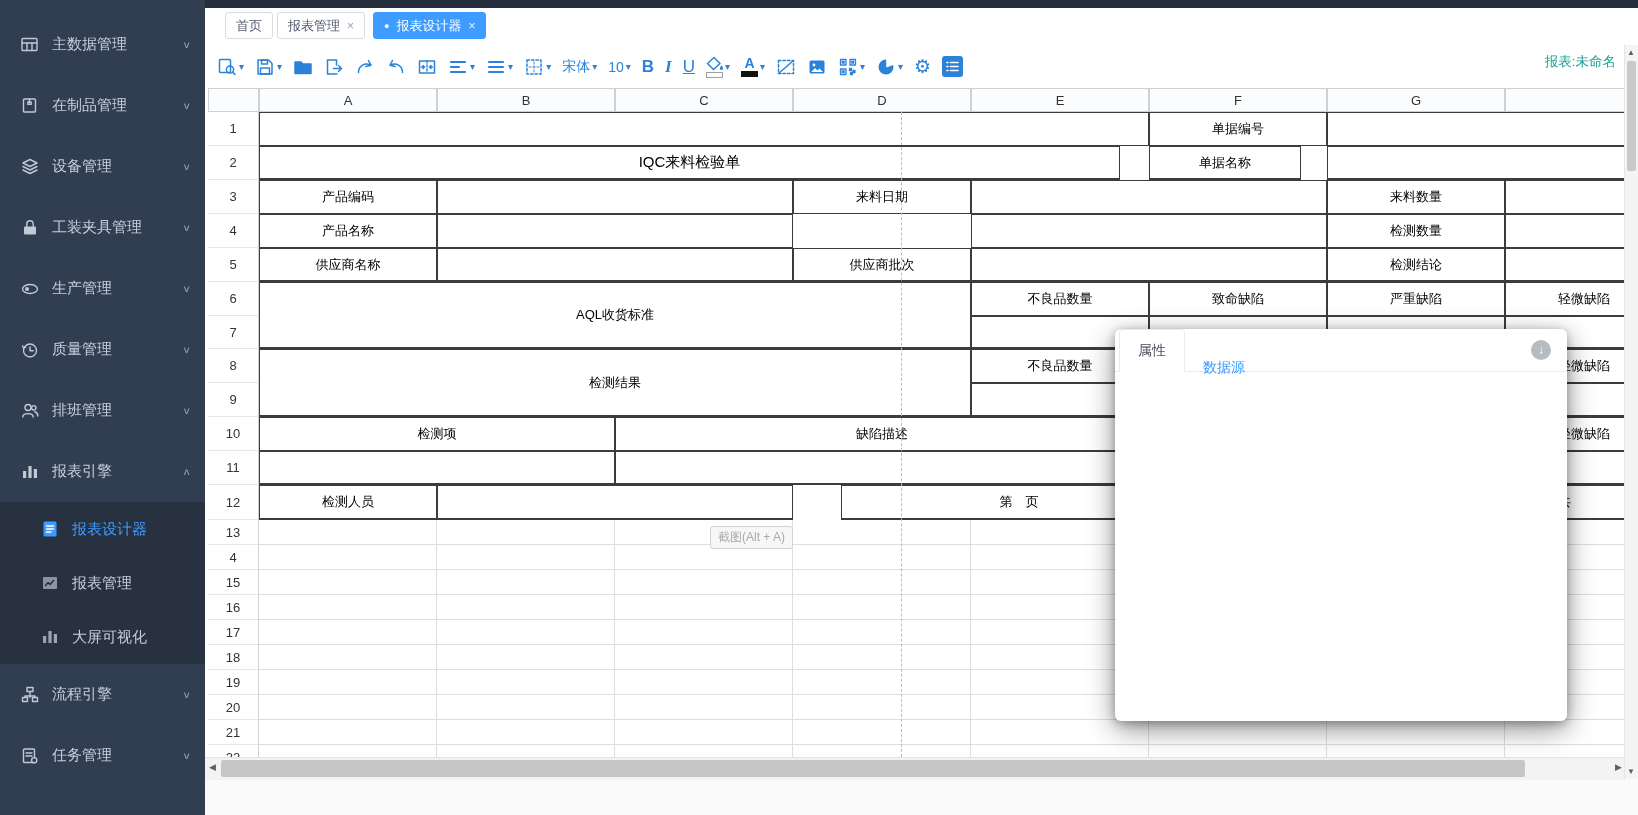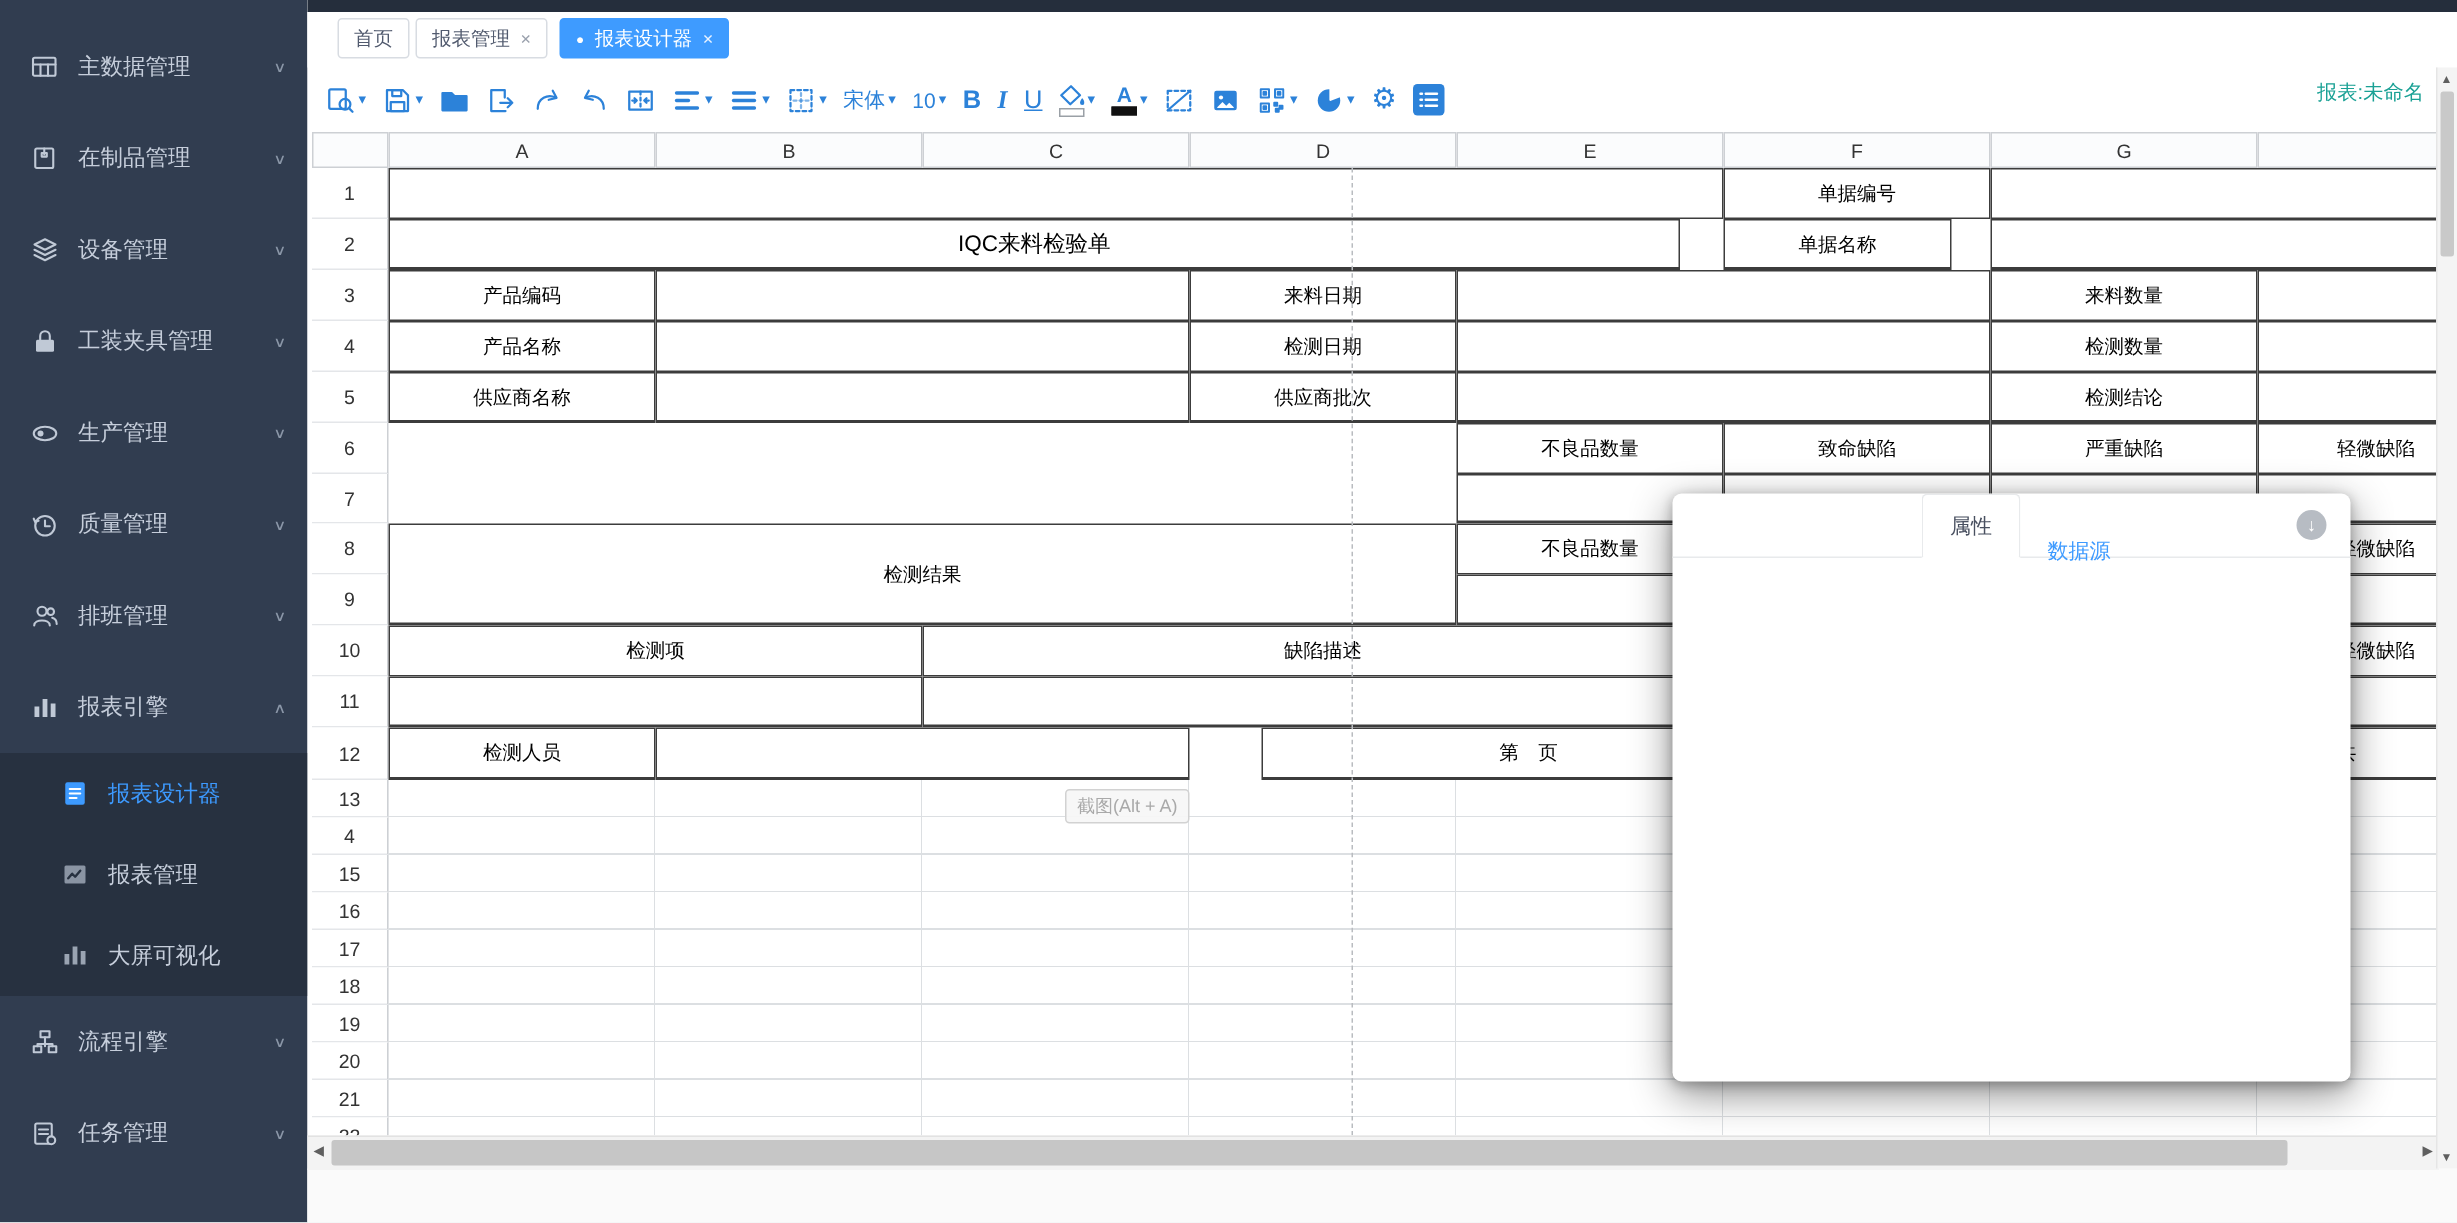--- a/index.html
+++ b/index.html
@@ -52,21 +52,21 @@
   .fc{position:absolute;box-sizing:border-box;border:1px solid #3c3c3c;background:#fff;z-index:1;
       display:flex;align-items:center;justify-content:center;font-size:13px;color:#000;}
   .fc.title{font-size:15px;}
   .bb2{border-bottom-width:2px;}
   .pagebreak{position:absolute;left:693px;top:24px;height:645px;width:0;border-left:1px dashed #b9bcc0;z-index:2;}
   .shot-tip{position:absolute;left:505px;top:526px;z-index:3;background:rgba(246,246,246,.92);border:1px solid #d2d2d2;
       color:#a9a9a9;font-size:12px;padding:2px 7px;border-radius:3px;}
   
   .panel{position:absolute;left:910px;top:329px;width:452px;height:392px;background:#fff;border-radius:6px;z-index:5;
       box-shadow:0 8px 28px rgba(0,0,0,.45),0 2px 8px rgba(0,0,0,.25);}
-  .panel-tabs{position:relative;height:42px;border-bottom:1px solid #e8eaec;display:flex;align-items:stretch;padding-left:24px;justify-content:center;}
+  .panel-tabs{position:relative;height:42px;border-bottom:1px solid #e8eaec;display:flex;align-items:stretch;padding-left:4px;}
   .ptab{display:flex;align-items:center;padding:0 18px;font-size:14px;cursor:pointer;}
   .ptab.on{border:1px solid #e8eaec;border-bottom:1px solid #fff;margin-bottom:-1px;border-radius:4px 4px 0 0;color:#495060;background:#fff;}
   .ptab.off{color:#3d9aff;margin-top:36px;}
   .pcollapse{position:absolute;right:16px;top:11px;width:20px;height:20px;border-radius:50%;background:#b7bcc3;color:#fff;
       display:flex;align-items:center;justify-content:center;font-size:12px;font-weight:bold;cursor:pointer;}
   
   .hsb{position:absolute;left:0;top:757px;width:1421px;height:22px;background:#f3f3f3;border-top:1px solid #e2e2e2;z-index:6;}
   .hsb .thumb{position:absolute;left:16px;top:2px;width:1304px;height:17px;background:#c6c6c6;border-radius:2px;}
   .hsb .ar{position:absolute;top:4px;font-size:9px;color:#5f5f5f;}
   .vsb{position:absolute;right:0;top:45px;width:13px;height:734px;background:#f4f4f4;border-left:1px solid #e5e5e5;z-index:6;}
@@ -449,32 +449,32 @@
 
       <div class="fc" style="left:51px;top:92px;width:178px;height:34px;">产品编码</div>
       <div class="fc" style="left:229px;top:92px;width:356px;height:34px;"></div>
       <div class="fc" style="left:585px;top:92px;width:178px;height:34px;">来料日期</div>
       <div class="fc" style="left:763px;top:92px;width:356px;height:34px;"></div>
       <div class="fc" style="left:1119px;top:92px;width:178px;height:34px;">来料数量</div>
       <div class="fc" style="left:1297px;top:92px;width:133px;height:34px;"></div>
 
       <div class="fc" style="left:51px;top:126px;width:178px;height:34px;">产品名称</div>
       <div class="fc" style="left:229px;top:126px;width:356px;height:34px;"></div>
-      <div class="fc" style="left:585px;top:126px;width:178px;height:34px;">检测日期</div>
       <div class="fc" style="left:763px;top:126px;width:356px;height:34px;"></div>
       <div class="fc" style="left:1119px;top:126px;width:178px;height:34px;">检测数量</div>
       <div class="fc" style="left:1297px;top:126px;width:133px;height:34px;"></div>
 
       <div class="fc bb2" style="left:51px;top:160px;width:178px;height:34px;">供应商名称</div>
       <div class="fc bb2" style="left:229px;top:160px;width:356px;height:34px;"></div>
       <div class="fc bb2" style="left:585px;top:160px;width:178px;height:34px;">供应商批次</div>
       <div class="fc bb2" style="left:763px;top:160px;width:356px;height:34px;"></div>
       <div class="fc bb2" style="left:1119px;top:160px;width:178px;height:34px;">检测结论</div>
       <div class="fc bb2" style="left:1297px;top:160px;width:133px;height:34px;"></div>
 
+      <div class="fc bb2" style="left:51px;top:194px;width:712px;height:67px;">AQL收货标准</div>
       <div class="fc" style="left:763px;top:194px;width:178px;height:34px;">不良品数量</div>
       <div class="fc" style="left:941px;top:194px;width:178px;height:34px;">致命缺陷</div>
       <div class="fc" style="left:1119px;top:194px;width:178px;height:34px;">严重缺陷</div>
       <div class="fc" style="left:1297px;top:194px;width:133px;height:34px;justify-content:flex-start;padding-left:52px;">轻微缺陷</div>
       <div class="fc bb2" style="left:763px;top:228px;width:178px;height:33px;"></div>
       <div class="fc bb2" style="left:941px;top:228px;width:178px;height:33px;"></div>
       <div class="fc bb2" style="left:1119px;top:228px;width:178px;height:33px;"></div>
       <div class="fc bb2" style="left:1297px;top:228px;width:133px;height:33px;"></div>
 
       <div class="fc bb2" style="left:51px;top:261px;width:712px;height:68px;">检测结果</div>

